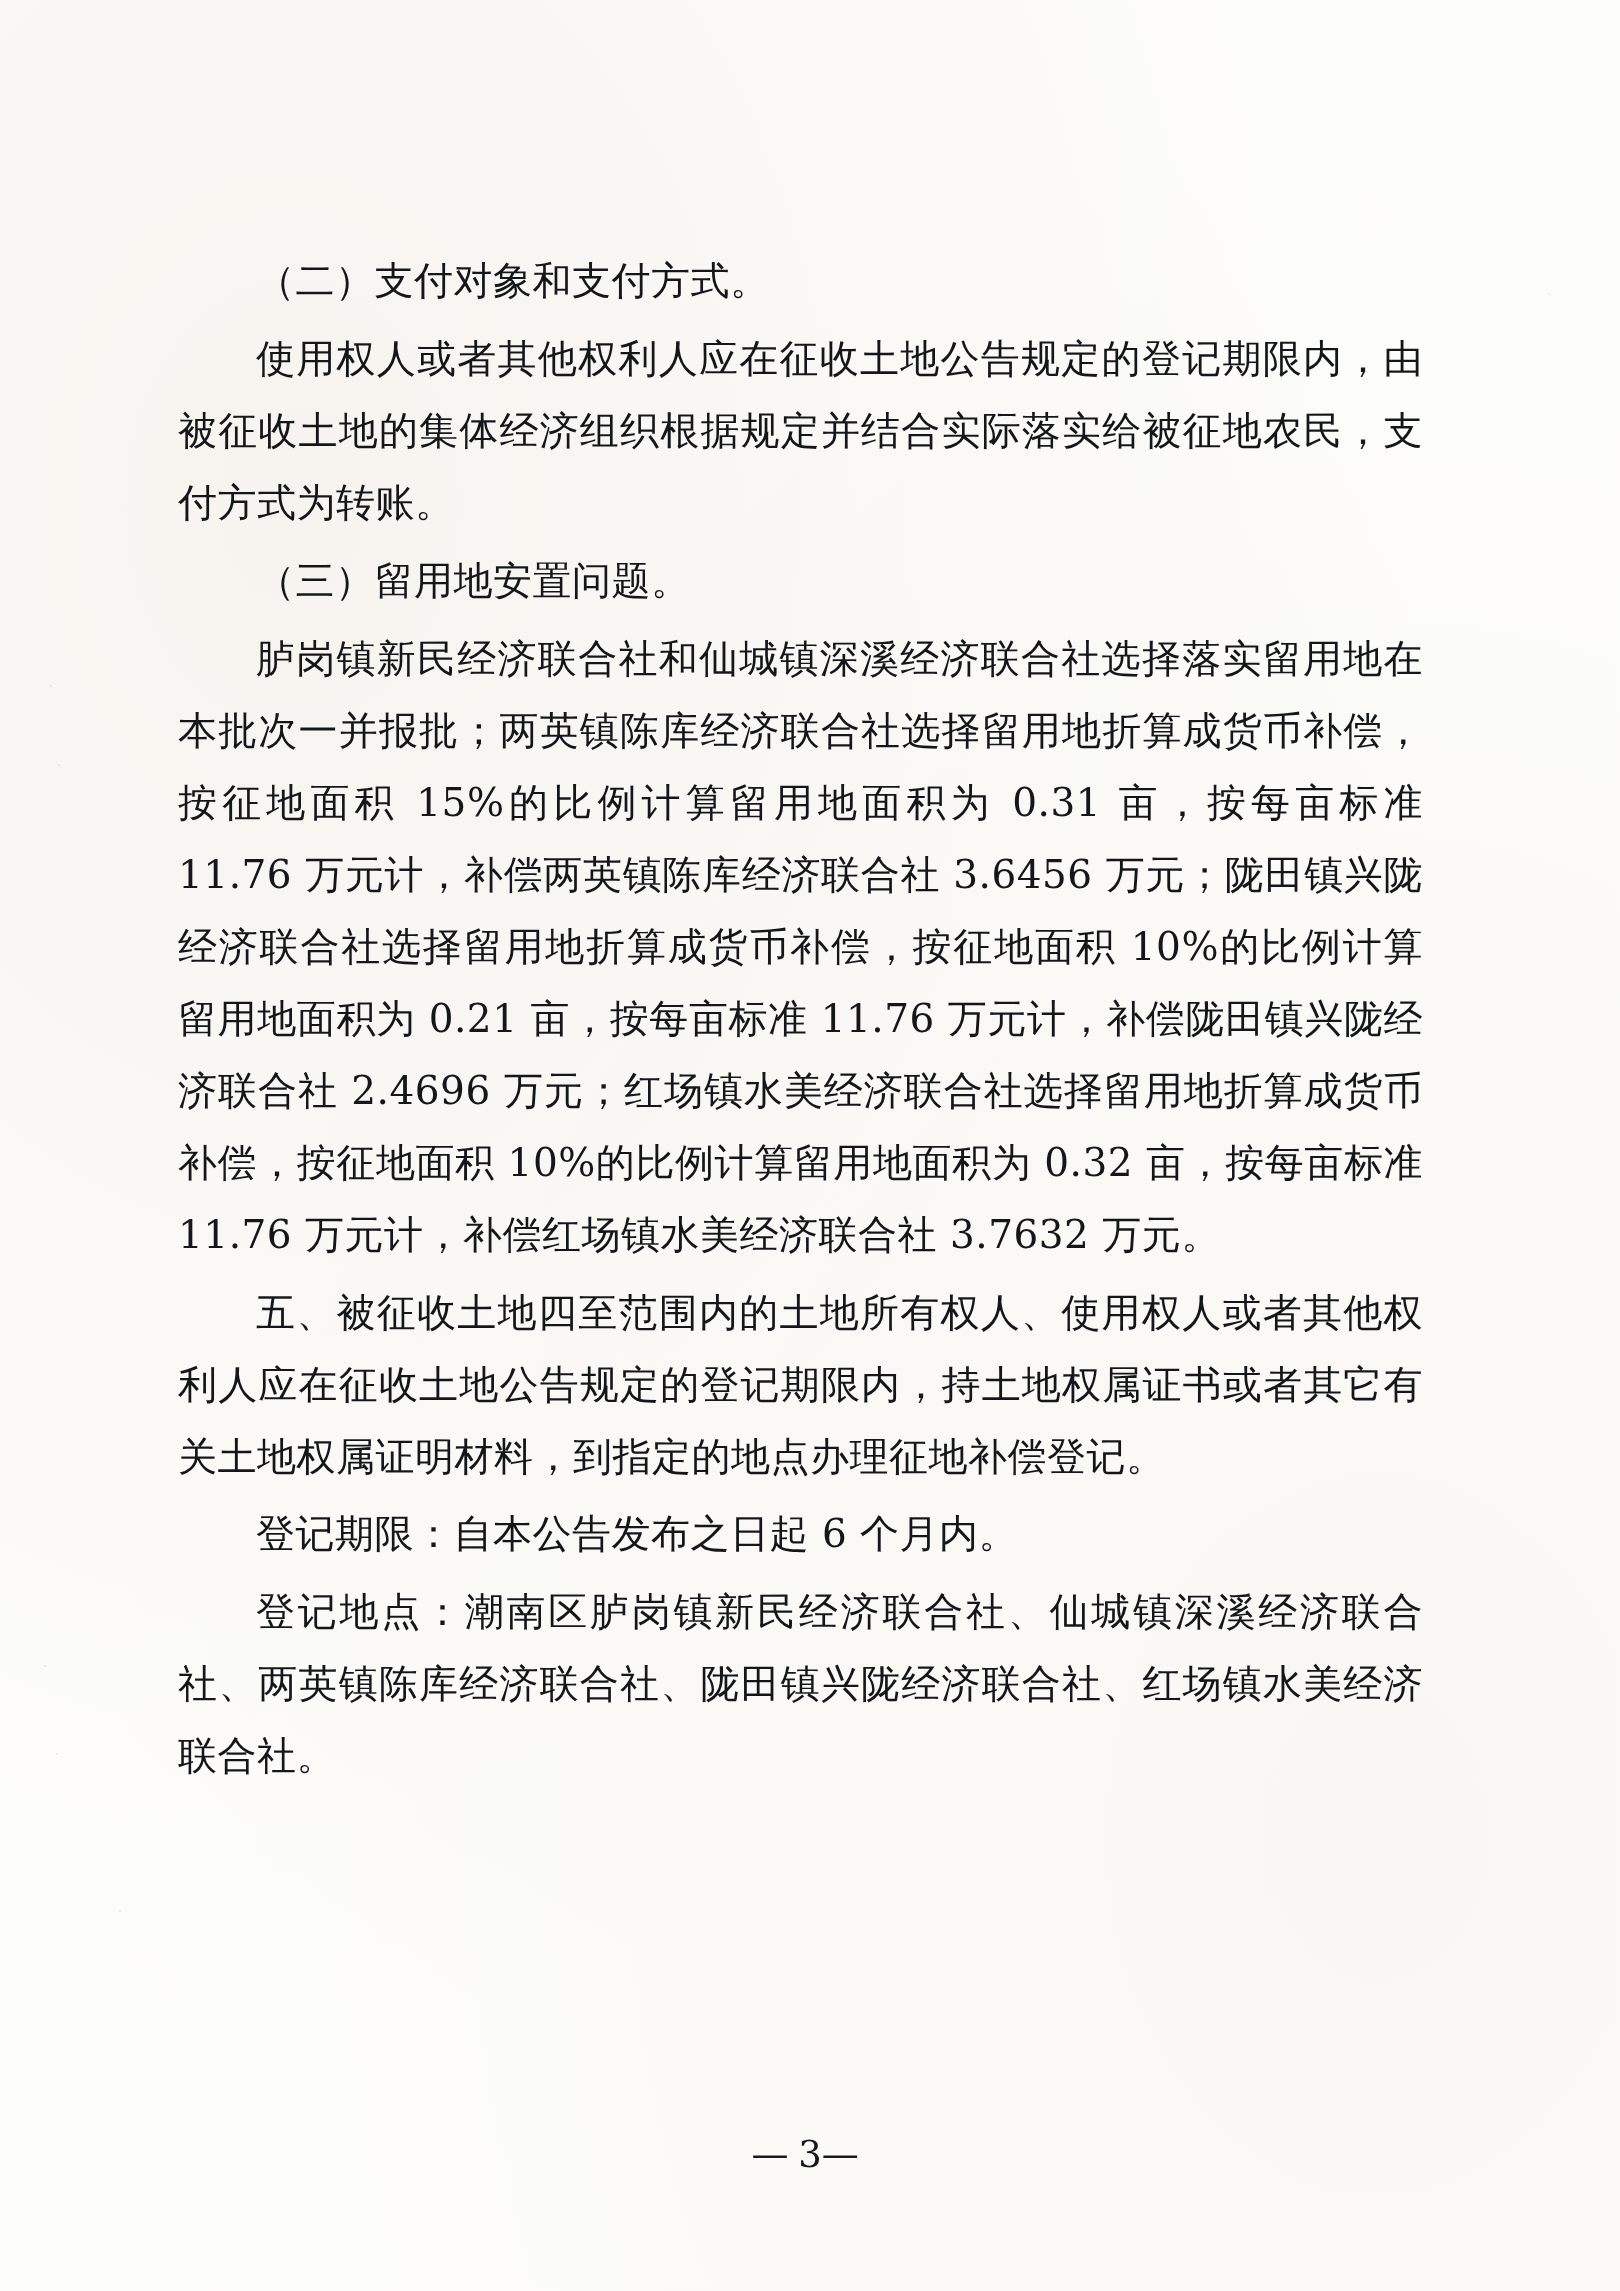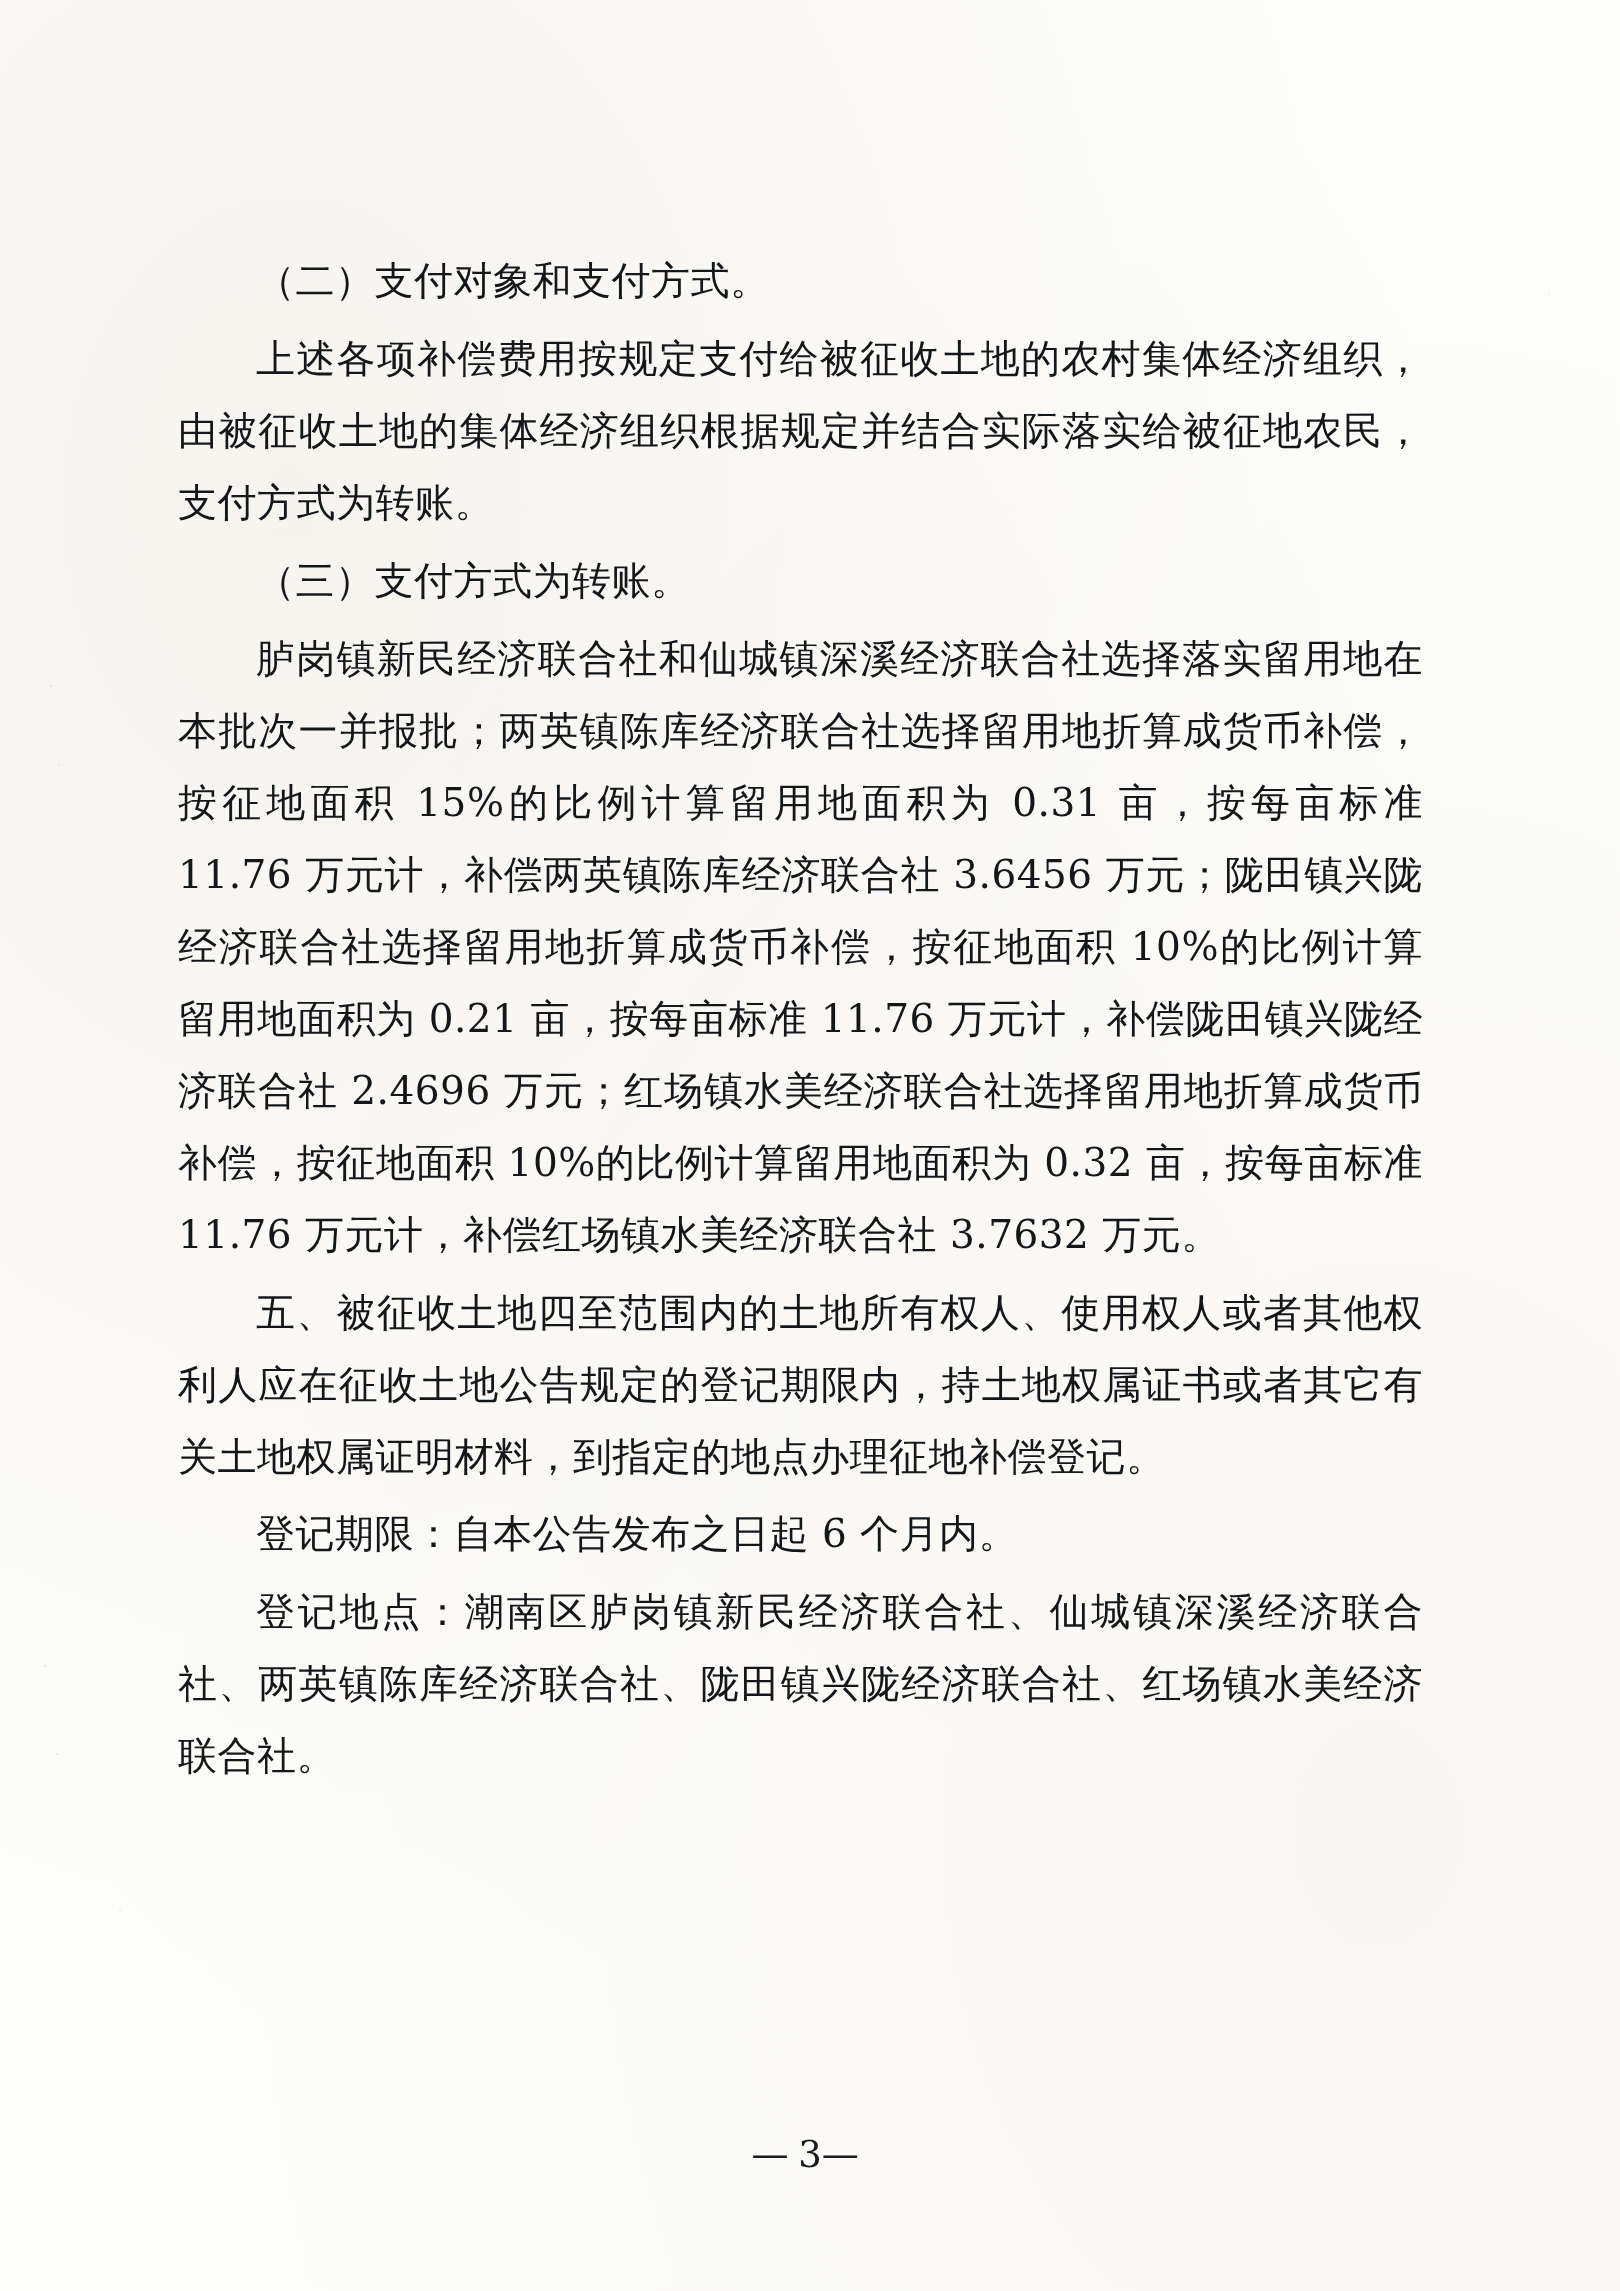--- a/index.html
+++ b/index.html
@@ -73,22 +73,22 @@
   }
 </style>
 </head>
 <body>
 
 <div class="page">
   <div class="scan-noise"></div>
 
   <div class="content">
     <p class="para">（二）支付对象和支付方式。</p>
-    <p class="para">上述各项补偿费用按规定支付给被征收土地的农村集体经济组织，由被征收土地的集体经济组织根据规定并结合实际落实给被征地农民，支付方式为转账。</p>
-    <p class="para">（三）支付方式为转账。</p>
+    <p class="para">使用权人或者其他权利人应在征收土地公告规定的登记期限内，由被征收土地的集体经济组织根据规定并结合实际落实给被征地农民，支付方式为转账。</p>
+    <p class="para">（三）留用地安置问题。</p>
     <p class="para">胪岗镇新民经济联合社和仙城镇深溪经济联合社选择落实留用地在本批次一并报批；两英镇陈库经济联合社选择留用地折算成货币补偿，按征地面积 15%的比例计算留用地面积为 0.31 亩，按每亩标准 11.76 万元计，补偿两英镇陈库经济联合社 3.6456 万元；陇田镇兴陇经济联合社选择留用地折算成货币补偿，按征地面积 10%的比例计算留用地面积为 0.21 亩，按每亩标准 11.76 万元计，补偿陇田镇兴陇经济联合社 2.4696 万元；红场镇水美经济联合社选择留用地折算成货币补偿，按征地面积 10%的比例计算留用地面积为 0.32 亩，按每亩标准 11.76 万元计，补偿红场镇水美经济联合社 3.7632 万元。</p>
     <p class="para">五、被征收土地四至范围内的土地所有权人、使用权人或者其他权利人应在征收土地公告规定的登记期限内，持土地权属证书或者其它有关土地权属证明材料，到指定的地点办理征地补偿登记。</p>
     <p class="para">登记期限：自本公告发布之日起 6 个月内。</p>
     <p class="para tight">登记地点：潮南区胪岗镇新民经济联合社、仙城镇深溪经济联合社、两英镇陈库经济联合社、陇田镇兴陇经济联合社、红场镇水美经济联合社。</p>
   </div>
 
   <div class="footer">
     <span>—</span><span class="pagenum">3</span><span>—</span>
   </div>
 </div>

